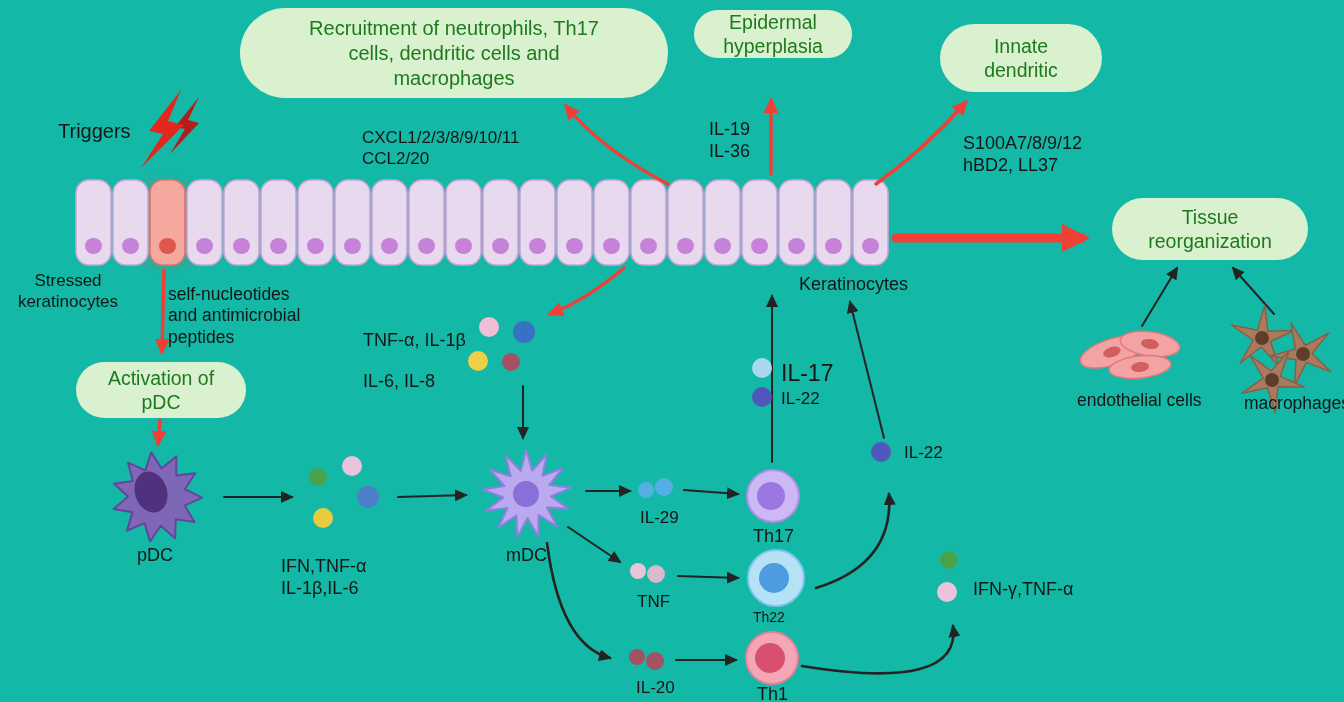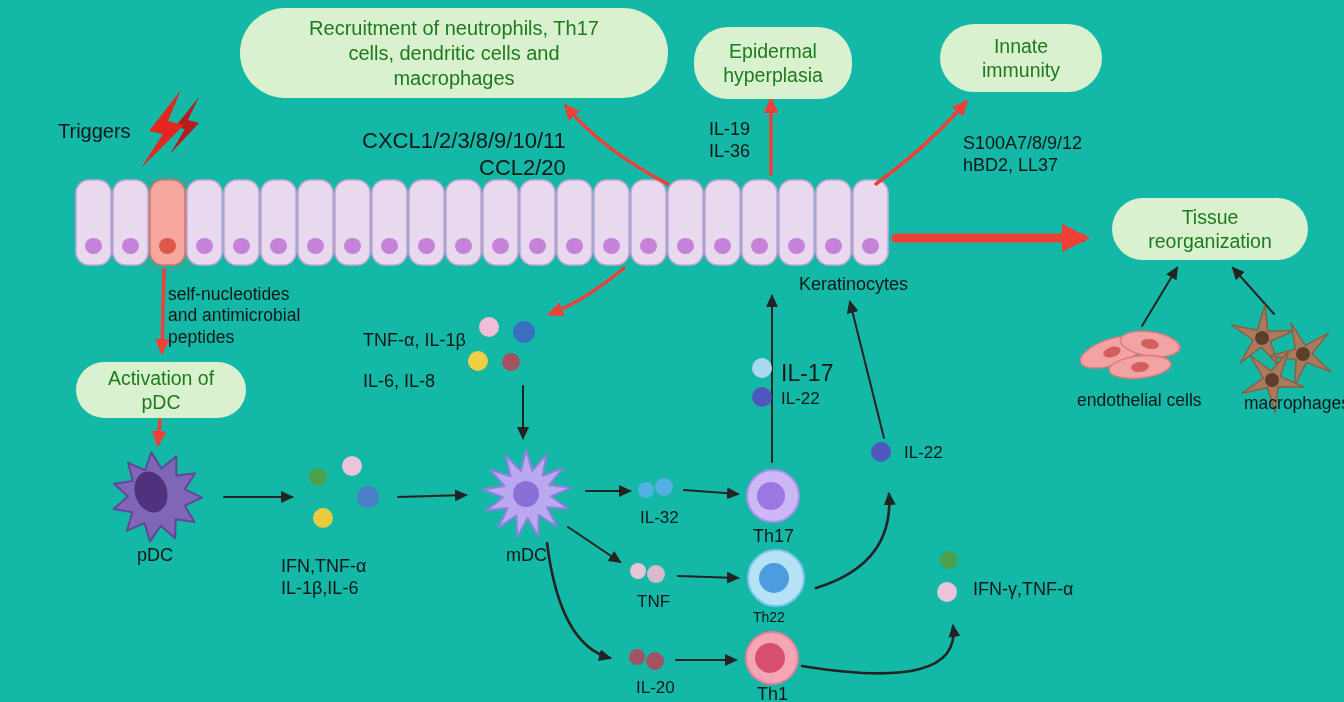--- a/index.html
+++ b/index.html
@@ -162,55 +162,57 @@
       <path d="M199 97 L175 127 L185 129 L170 154 L199 123 L188 120 Z" fill="#b71c1c"></path>
       <path d="M181 90 L149 131 L163 134 L141 168 L184 125 L168 121 Z" fill="#e5261f"></path>
     </g>
   </svg>
 
   <div class="bubble" style="left:240px;top:8px;width:428px;height:90px;border-radius:46px;font-size:20px;">
     <span>Recruitment of neutrophils, Th17
 cells, dendritic cells and
 macrophages</span>
   </div>
-  <div class="bubble" style="left:694px;top:27px;width:158px;height:72px;border-radius:34px;">
+  <div class="bubble" style="left:694px;top:10px;width:158px;height:48px;border-radius:34px;">
     <span>Epidermal
 hyperplasia</span>
   </div>
   <div class="bubble" style="left:940px;top:24px;width:162px;height:68px;border-radius:34px;">
     <span>Innate
-immunity</span>
+dendritic</span>
   </div>
   <div class="bubble" style="left:1112px;top:198px;width:196px;height:62px;border-radius:31px;">
     <span>Tissue
 reorganization</span>
   </div>
   <div class="bubble" style="left:76px;top:362px;width:170px;height:56px;border-radius:28px;">
     <span>Activation of
 pDC</span>
   </div>
 
   <div class="label" style="left:58px;top:119px;font-size:20px;">Triggers</div>
+  <div class="label center" style="left:8px;top:271px;width:120px;font-size:17px;">Stressed
+keratinocytes</div>
   <div class="label" style="left:168px;top:284px;">self-nucleotides
 and antimicrobial
 peptides</div>
-  <div class="label" style="left:362px;top:128px;font-size:22px;text-align:right;">CXCL1/2/3/8/9/10/11
+  <div class="label" style="left:362px;top:128px;font-size:17px;">CXCL1/2/3/8/9/10/11
 CCL2/20</div>
   <div class="label" style="left:709px;top:119px;font-size:18px;">IL-19
 IL-36</div>
   <div class="label" style="left:963px;top:133px;font-size:18px;">S100A7/8/9/12
 hBD2, LL37</div>
   <div class="label" style="left:799px;top:274px;font-size:18px;">Keratinocytes</div>
   <div class="label" style="left:363px;top:330px;font-size:18px;">TNF-α, IL-1β</div>
   <div class="label" style="left:363px;top:371px;font-size:18px;">IL-6, IL-8</div>
   <div class="label" style="left:137px;top:545px;font-size:18px;">pDC</div>
   <div class="label" style="left:281px;top:556px;font-size:18px;">IFN,TNF-α
 IL-1β,IL-6</div>
   <div class="label" style="left:506px;top:545px;font-size:18px;">mDC</div>
-  <div class="label" style="left:640px;top:508px;font-size:17px;">IL-32</div>
+  <div class="label" style="left:640px;top:508px;font-size:17px;">IL-29</div>
   <div class="label" style="left:637px;top:592px;font-size:17px;">TNF</div>
   <div class="label" style="left:636px;top:678px;font-size:17px;">IL-20</div>
   <div class="label" style="left:753px;top:526px;font-size:18px;">Th17</div>
   <div class="label" style="left:753px;top:609px;font-size:14px;">Th22</div>
   <div class="label" style="left:757px;top:684px;font-size:18px;">Th1</div>
   <div class="label" style="left:781px;top:359px;font-size:23px;">IL-17</div>
   <div class="label" style="left:781px;top:389px;font-size:17px;">IL-22</div>
   <div class="label" style="left:904px;top:443px;font-size:17px;">IL-22</div>
   <div class="label" style="left:973px;top:579px;font-size:18px;">IFN-γ,TNF-α</div>
   <div class="label" style="left:1077px;top:390px;">endothelial cells</div>

